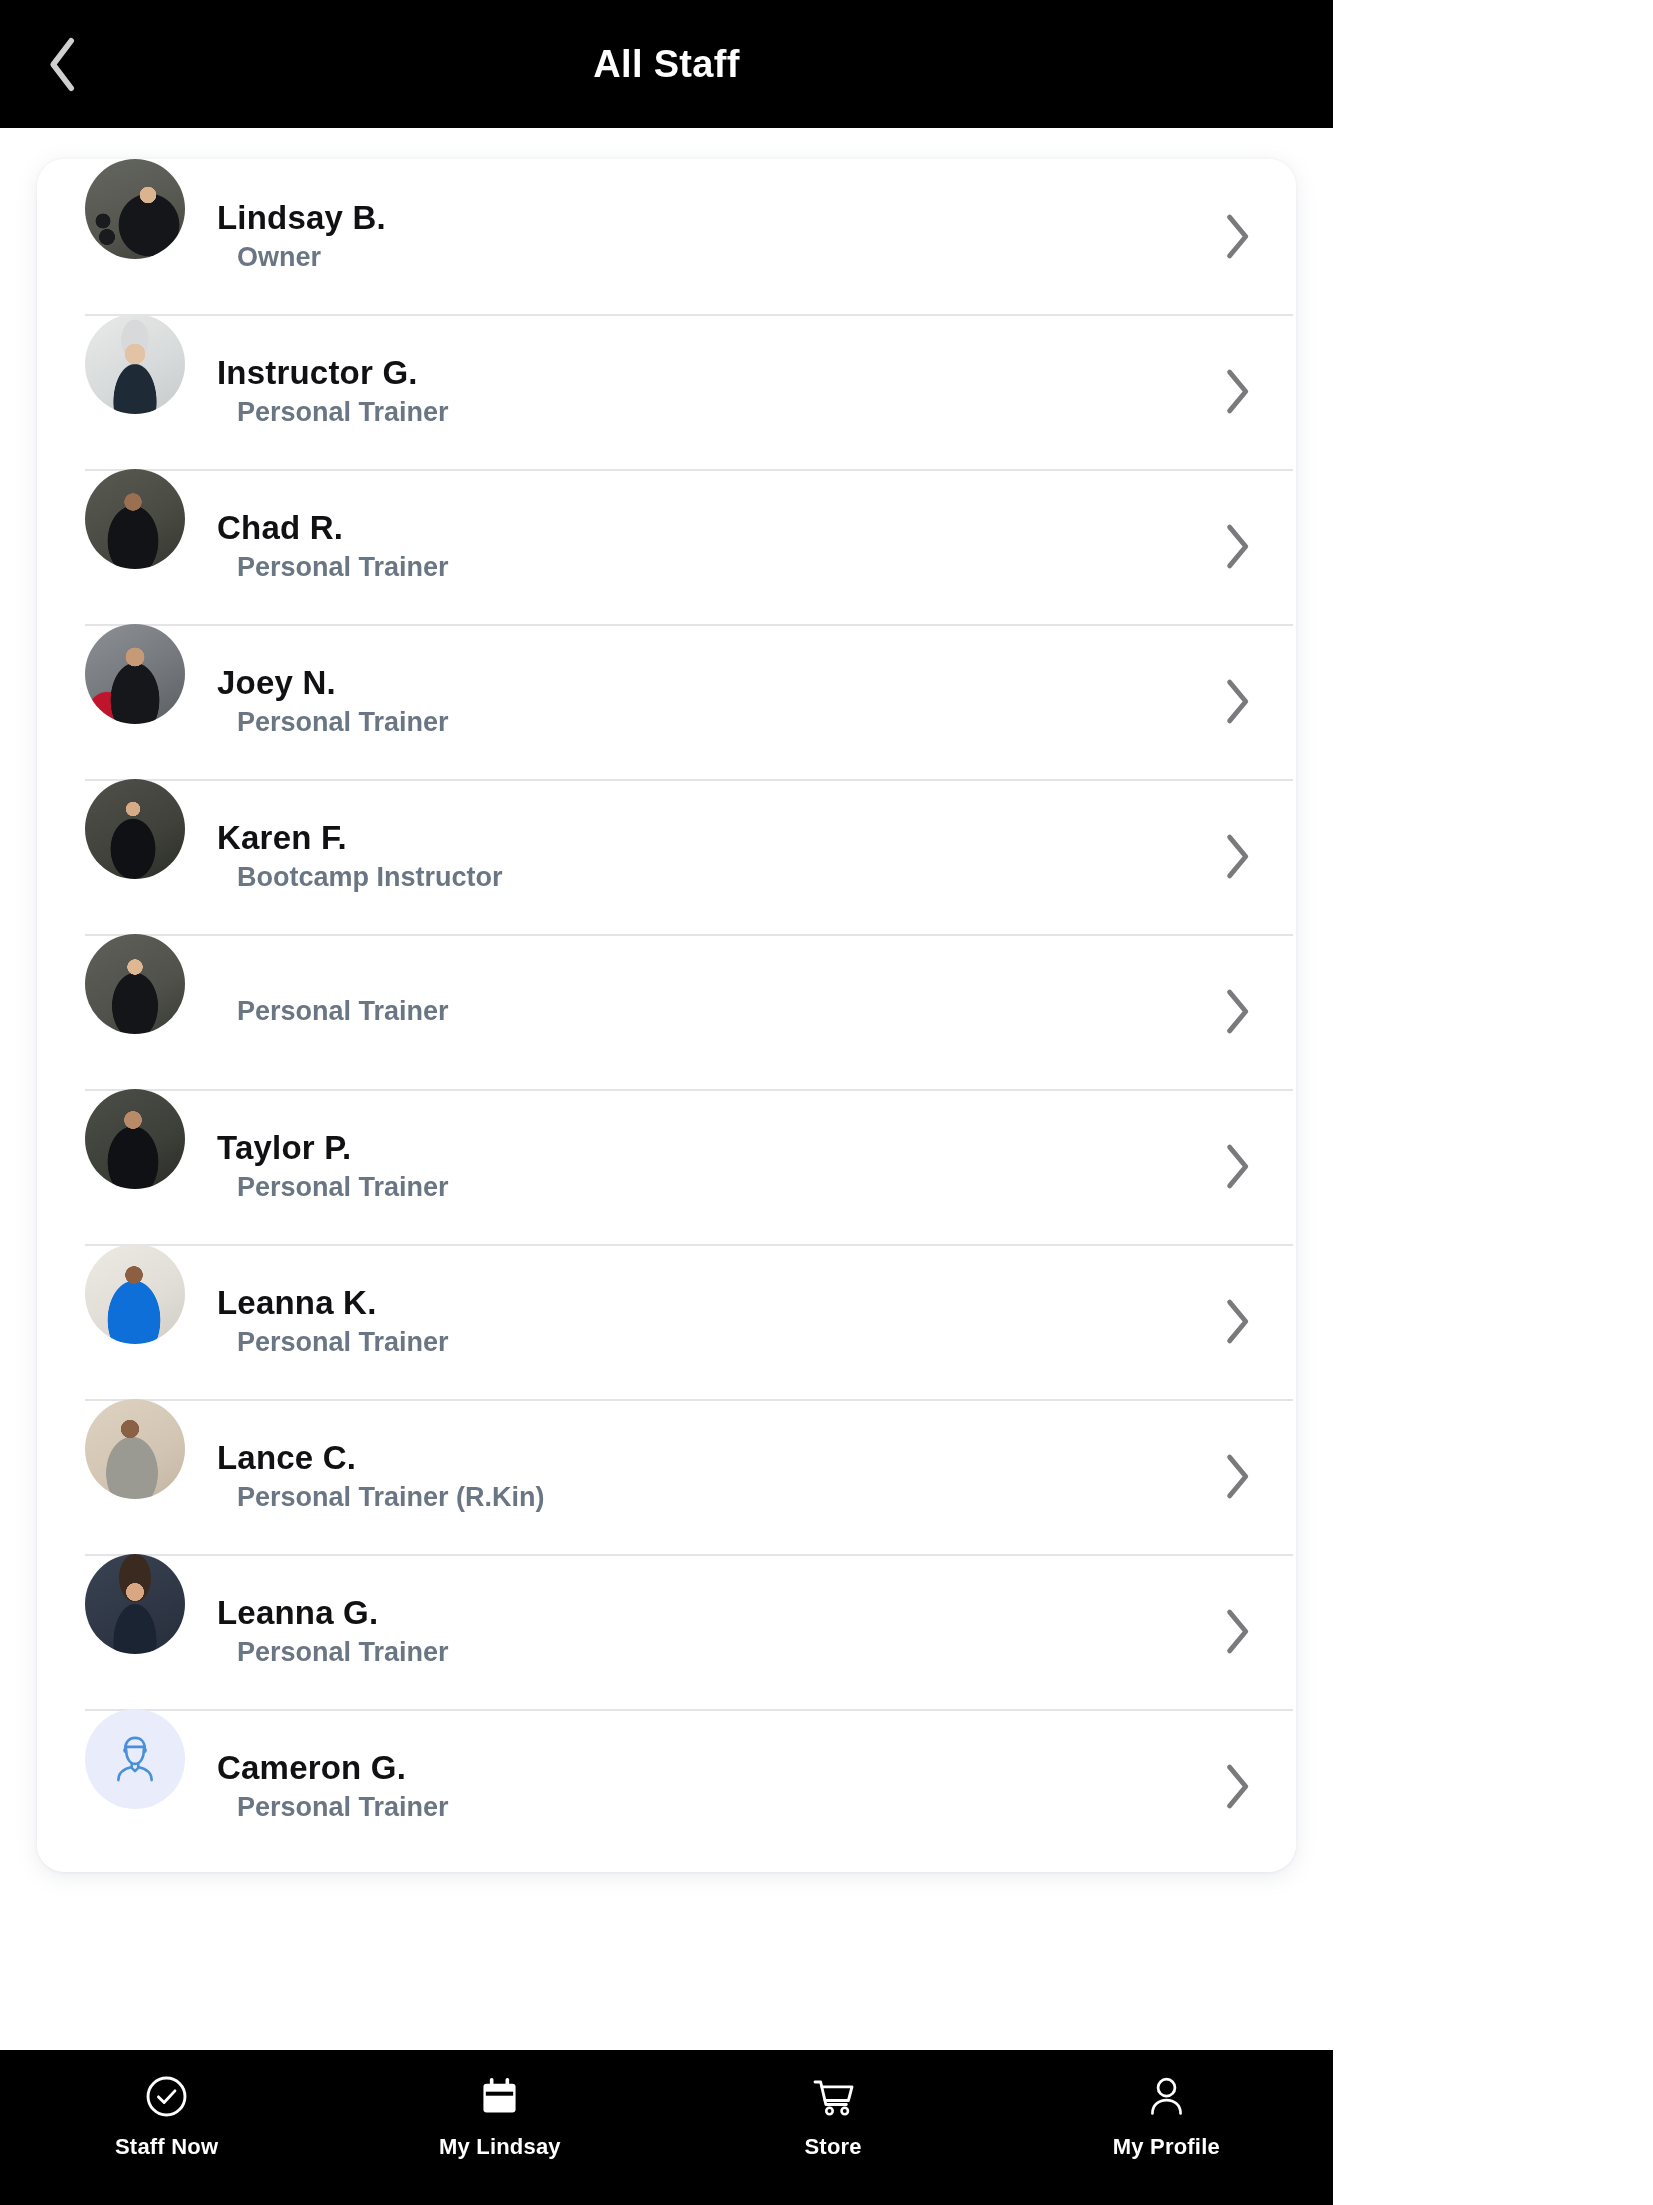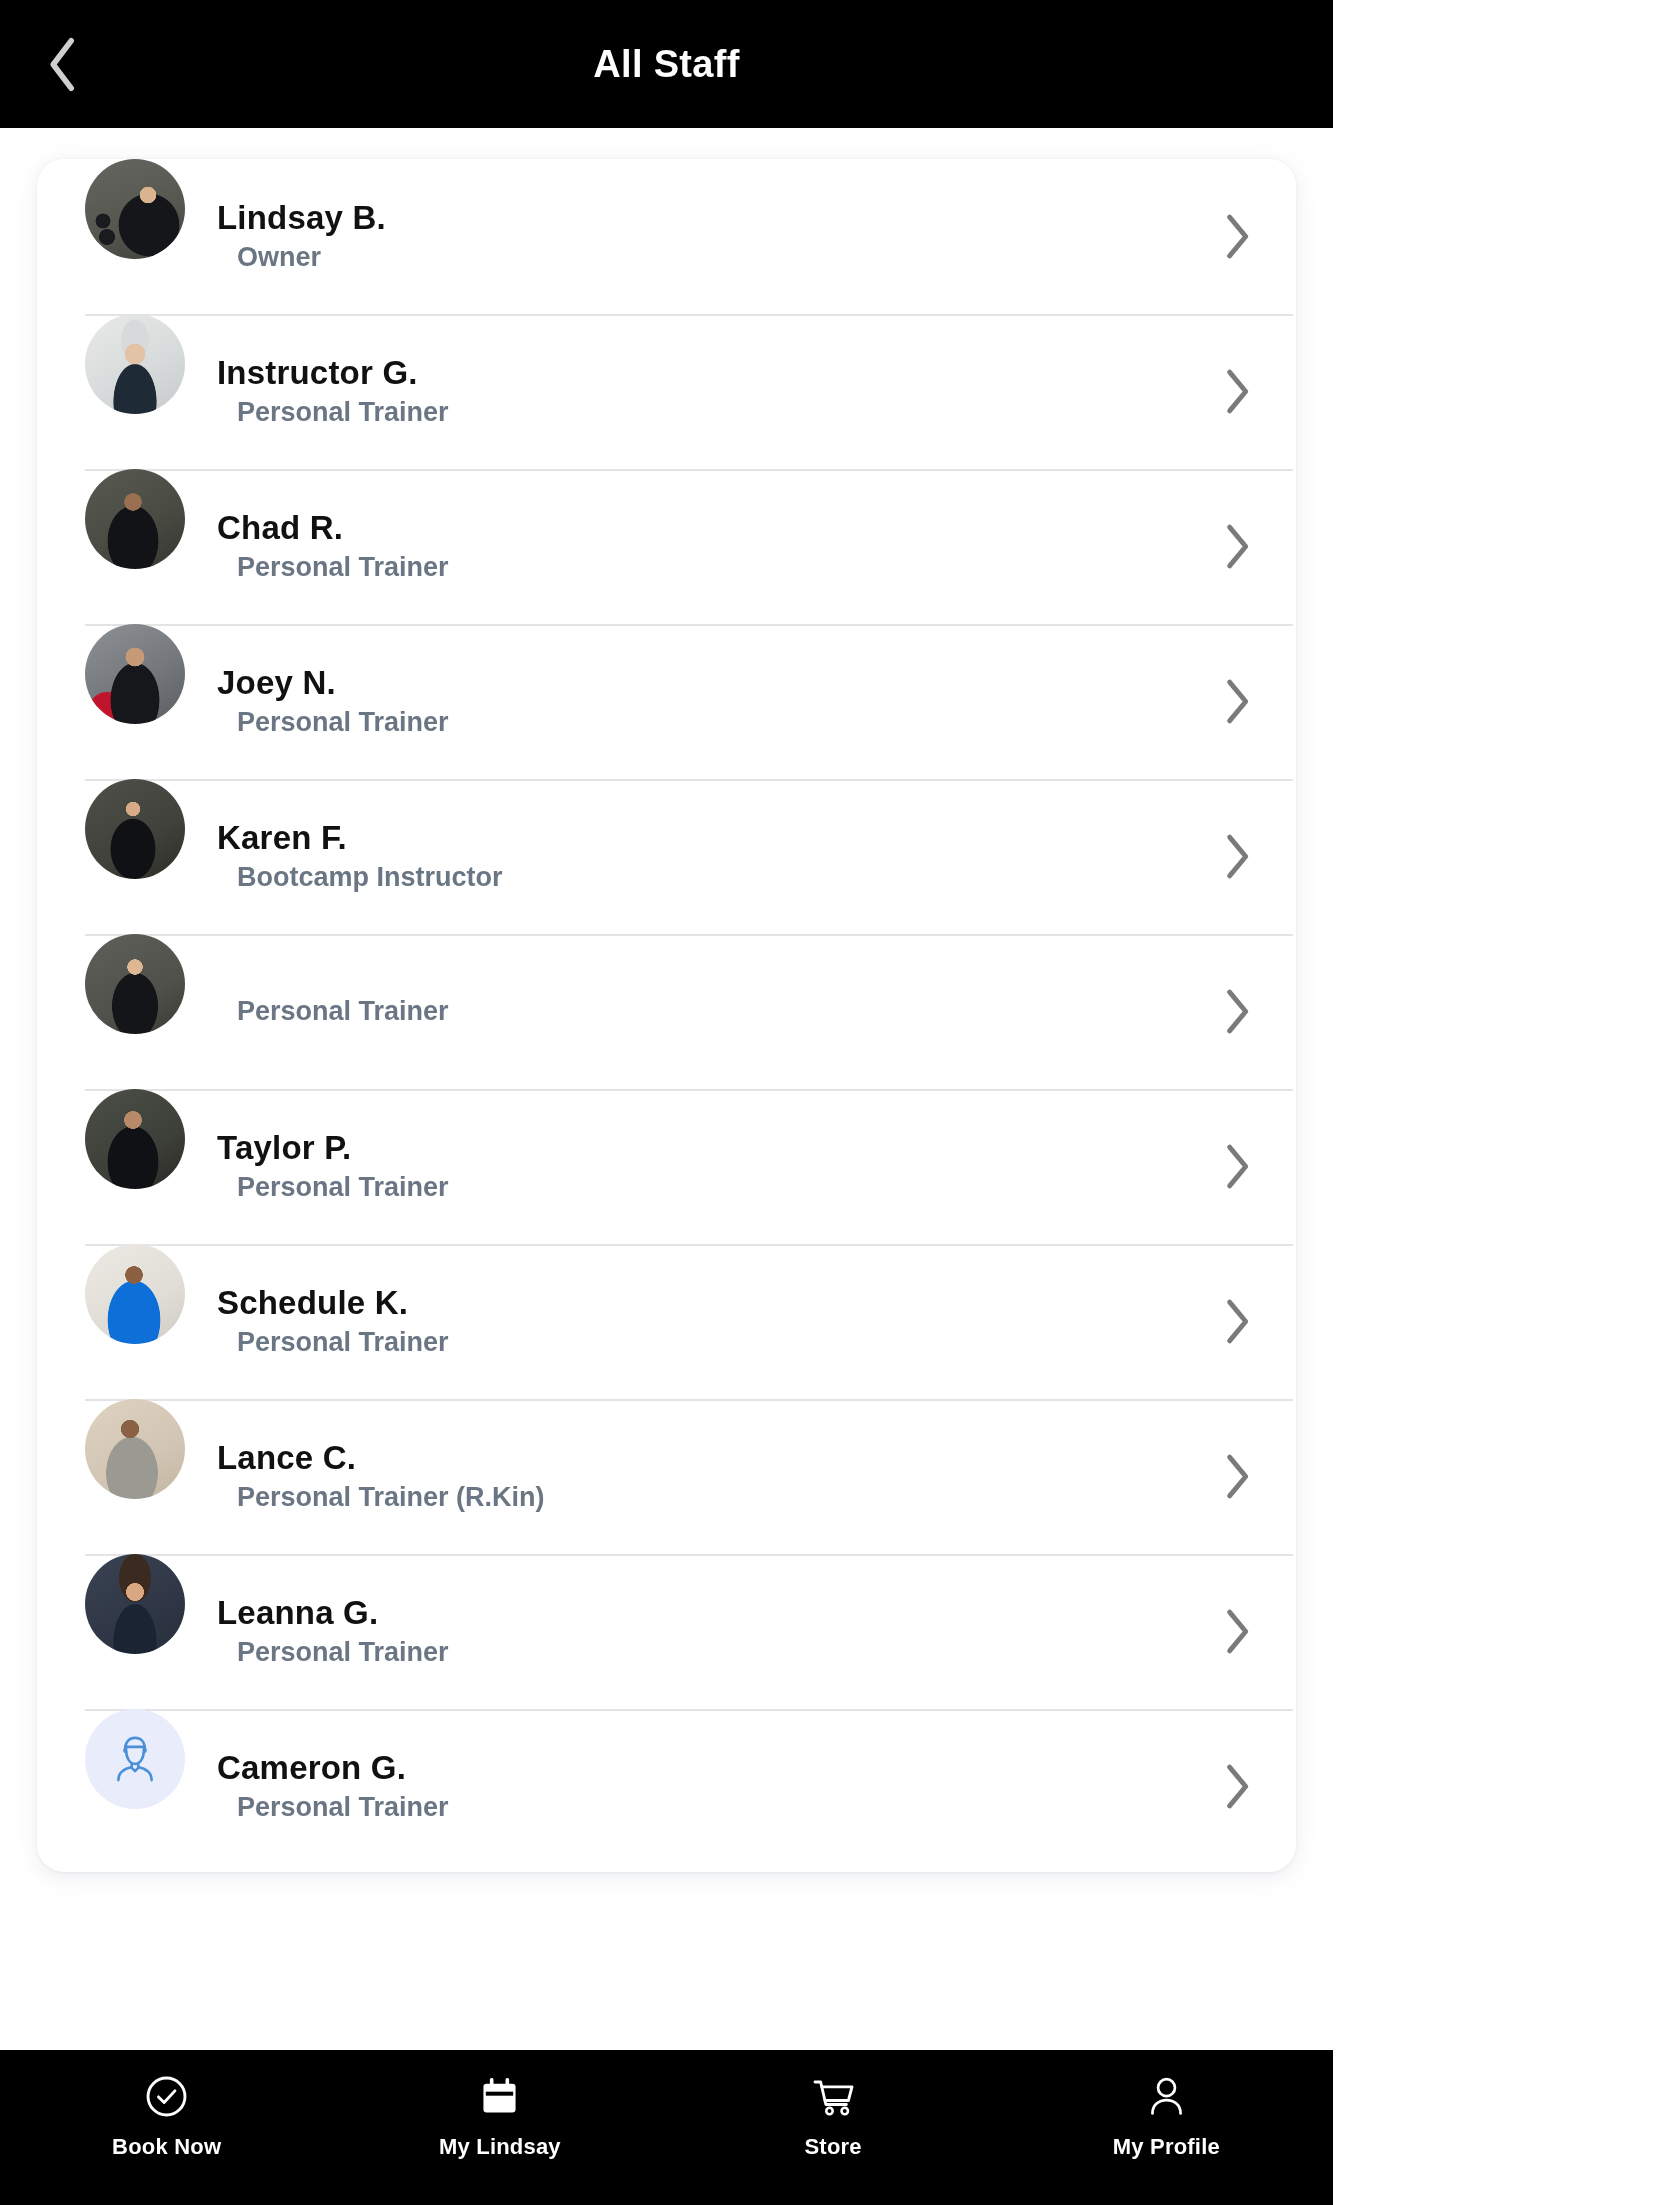--- a/index.html
+++ b/index.html
@@ -312,21 +312,21 @@
         </div>
         <div class="row-chevron">
           <svg width="27.4" height="47" viewBox="0 0 34 58" fill="none">
             <path d="M7 5 L27 29 L7 53" stroke="#7a7a7d" stroke-width="6" stroke-linecap="round" stroke-linejoin="round"></path>
           </svg>
         </div>
       </div>
         <div class="staff-row">
         <div class="avatar av-matthew"></div>
         <div class="staff-text">
-          <div class="staff-name">Schedule K.</div>
+          <div class="staff-name">Leanna K.</div>
           <div class="staff-role">Personal Trainer</div>
         </div>
         <div class="row-chevron">
           <svg width="27.4" height="47" viewBox="0 0 34 58" fill="none">
             <path d="M7 5 L27 29 L7 53" stroke="#7a7a7d" stroke-width="6" stroke-linecap="round" stroke-linejoin="round"></path>
           </svg>
         </div>
       </div>
         <div class="staff-row">
         <div class="avatar av-lance"></div>
@@ -382,21 +382,21 @@
 
   <div class="tabbar">
 
     <div class="tab">
       <div class="tab-icon">
         <svg width="45" height="45" viewBox="0 0 56 56" fill="none">
           <circle cx="28" cy="28" r="23" stroke="#ffffff" stroke-width="3.6"></circle>
           <path d="M18 28.5 L25 35.5 L38.5 21" stroke="#ffffff" stroke-width="3.6" stroke-linecap="round" stroke-linejoin="round"></path>
         </svg>
       </div>
-      <div class="tab-label">Book Now</div>
+      <div class="tab-label">Staff Now</div>
     </div>
 
     <div class="tab">
       <div class="tab-icon">
         <svg width="45" height="45" viewBox="0 0 56 56" fill="none">
           <rect x="8" y="12" width="40" height="36" rx="4" fill="#ffffff"></rect>
           <rect x="11" y="22" width="34" height="5" fill="#000000"></rect>
           <rect x="16" y="5" width="4.5" height="11" rx="2" fill="#ffffff"></rect>
           <rect x="35.5" y="5" width="4.5" height="11" rx="2" fill="#ffffff"></rect>
         </svg>

